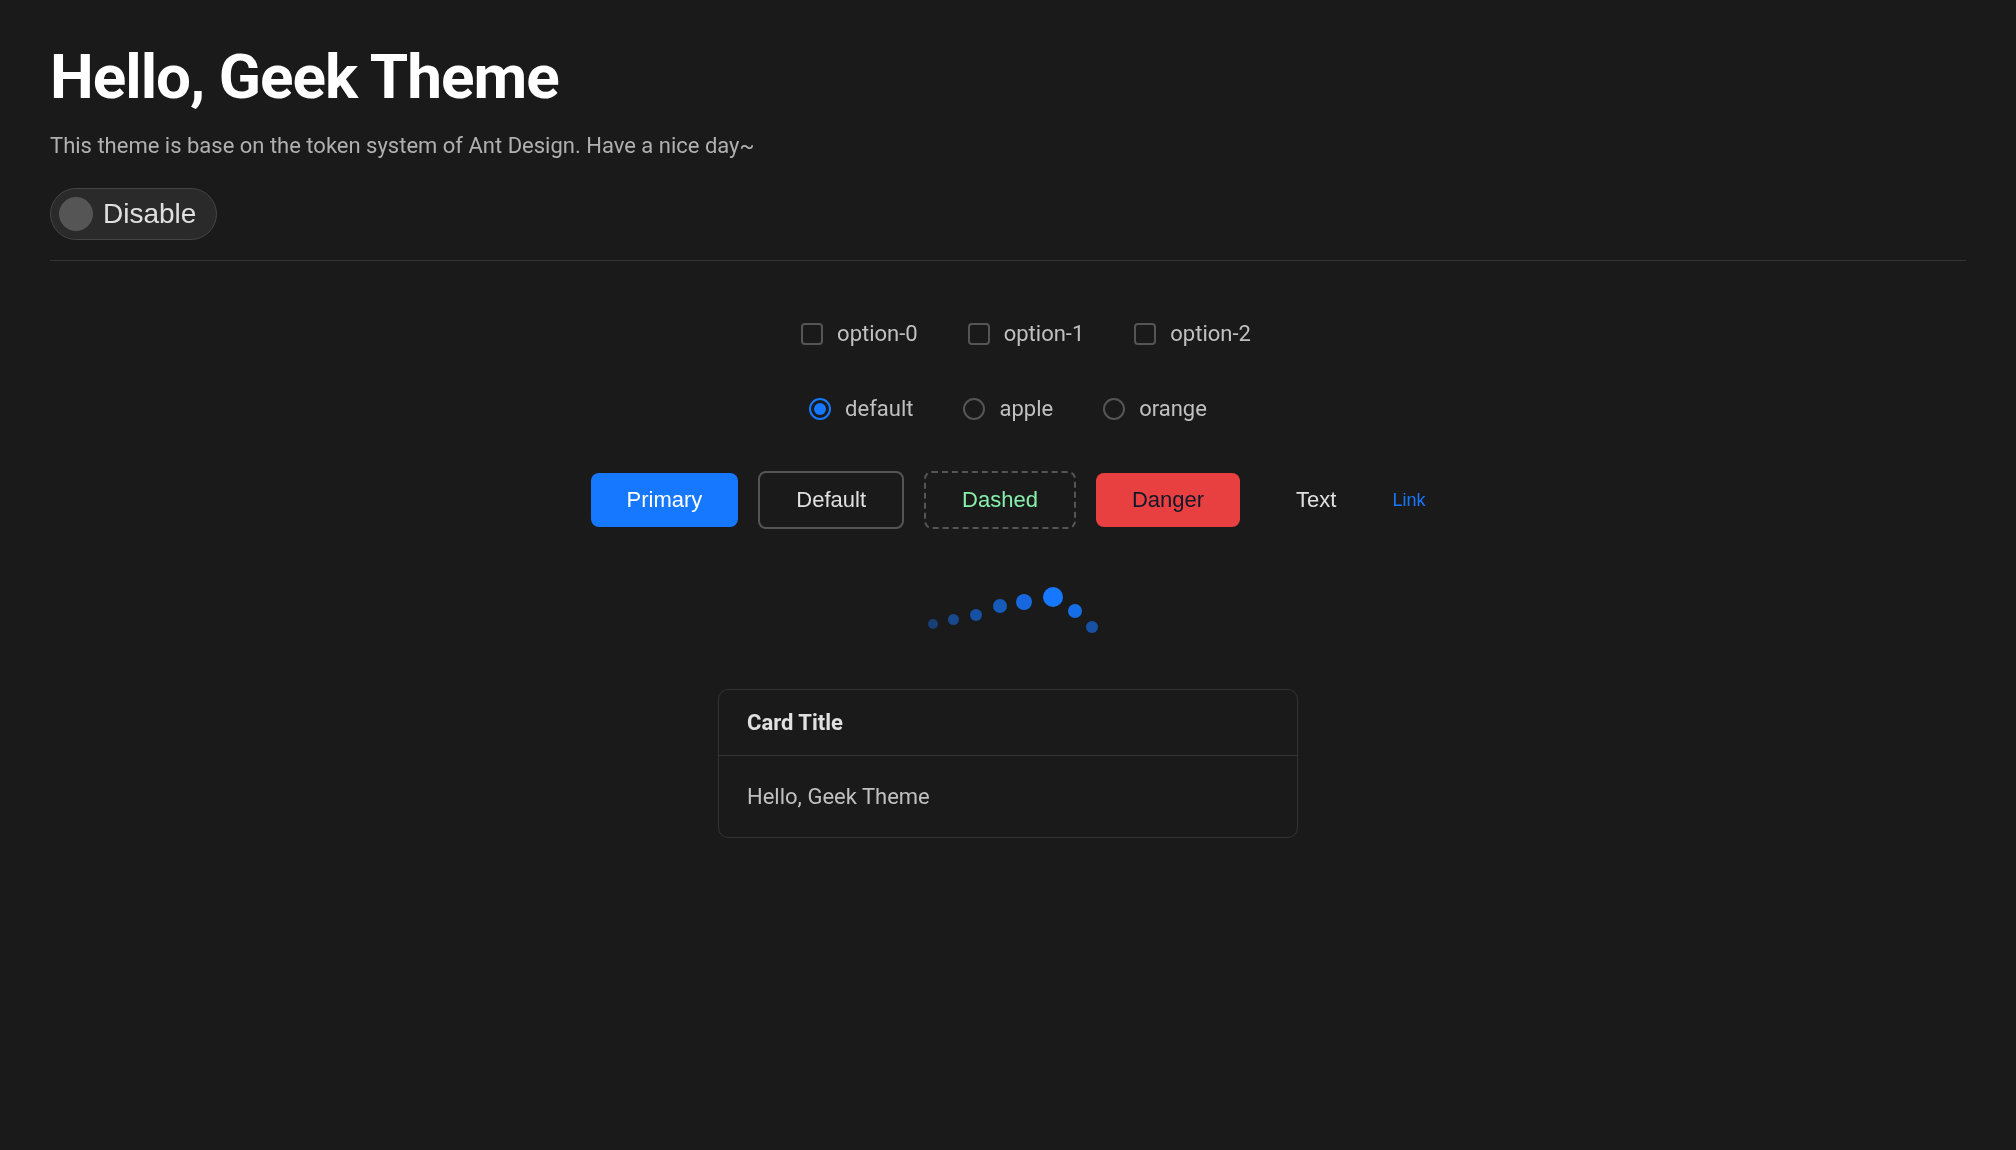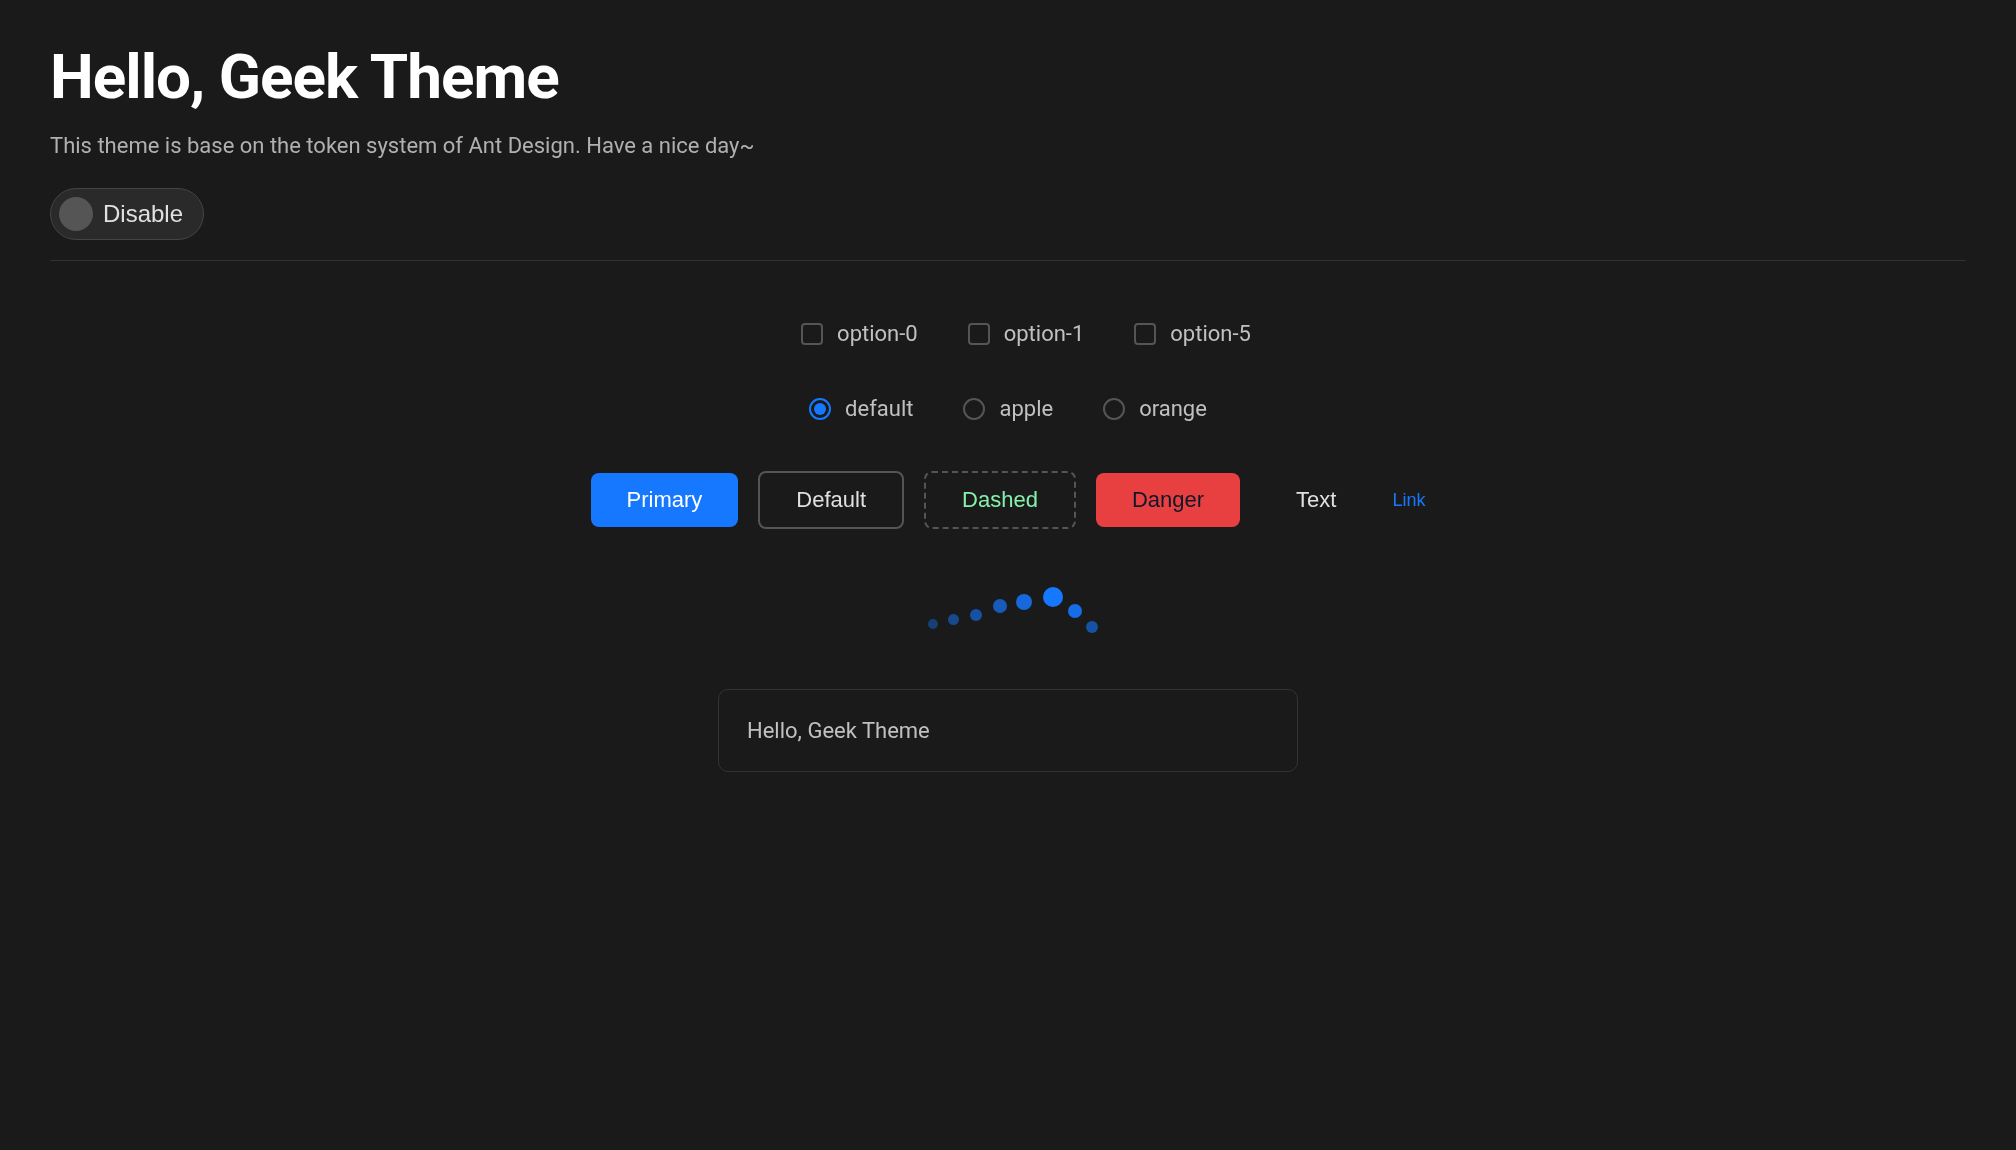--- a/index.html
+++ b/index.html
@@ -42,21 +42,21 @@
     .toggle-btn {
       display: flex;
       align-items: center;
       gap: 10px;
       background: #2a2a2a;
       border: 1px solid #444;
       border-radius: 30px;
       padding: 8px 20px 8px 8px;
       cursor: pointer;
       color: #e0e0e0;
-      font-size: 24px;
+      font-size: 28px;
     }
 
     .toggle-knob {
       width: 34px;
       height: 34px;
       border-radius: 50%;
       background: #555;
       display: inline-block;
     }
 
@@ -262,21 +262,21 @@
     <label class="checkbox-item">
       <span class="checkbox-box"></span>
       <span>option-0</span>
     </label>
     <label class="checkbox-item">
       <span class="checkbox-box"></span>
       <span>option-1</span>
     </label>
     <label class="checkbox-item">
       <span class="checkbox-box"></span>
-      <span>option-5</span>
+      <span>option-2</span>
     </label>
   </div>
 
   <div class="radio-row">
     <label class="radio-item">
       <span class="radio-circle selected"></span>
       <span>default</span>
     </label>
     <label class="radio-item">
       <span class="radio-circle"></span>
@@ -302,16 +302,17 @@
     <span class="dot"></span>
     <span class="dot"></span>
     <span class="dot"></span>
     <span class="dot"></span>
     <span class="dot"></span>
     <span class="dot"></span>
     <span class="dot"></span>
   </div>
 
   <div class="card">
+    <div class="card-header">Card Title</div>
     <div class="card-body">Hello, Geek Theme</div>
   </div>
 
 </div>
 
 </body></html>

